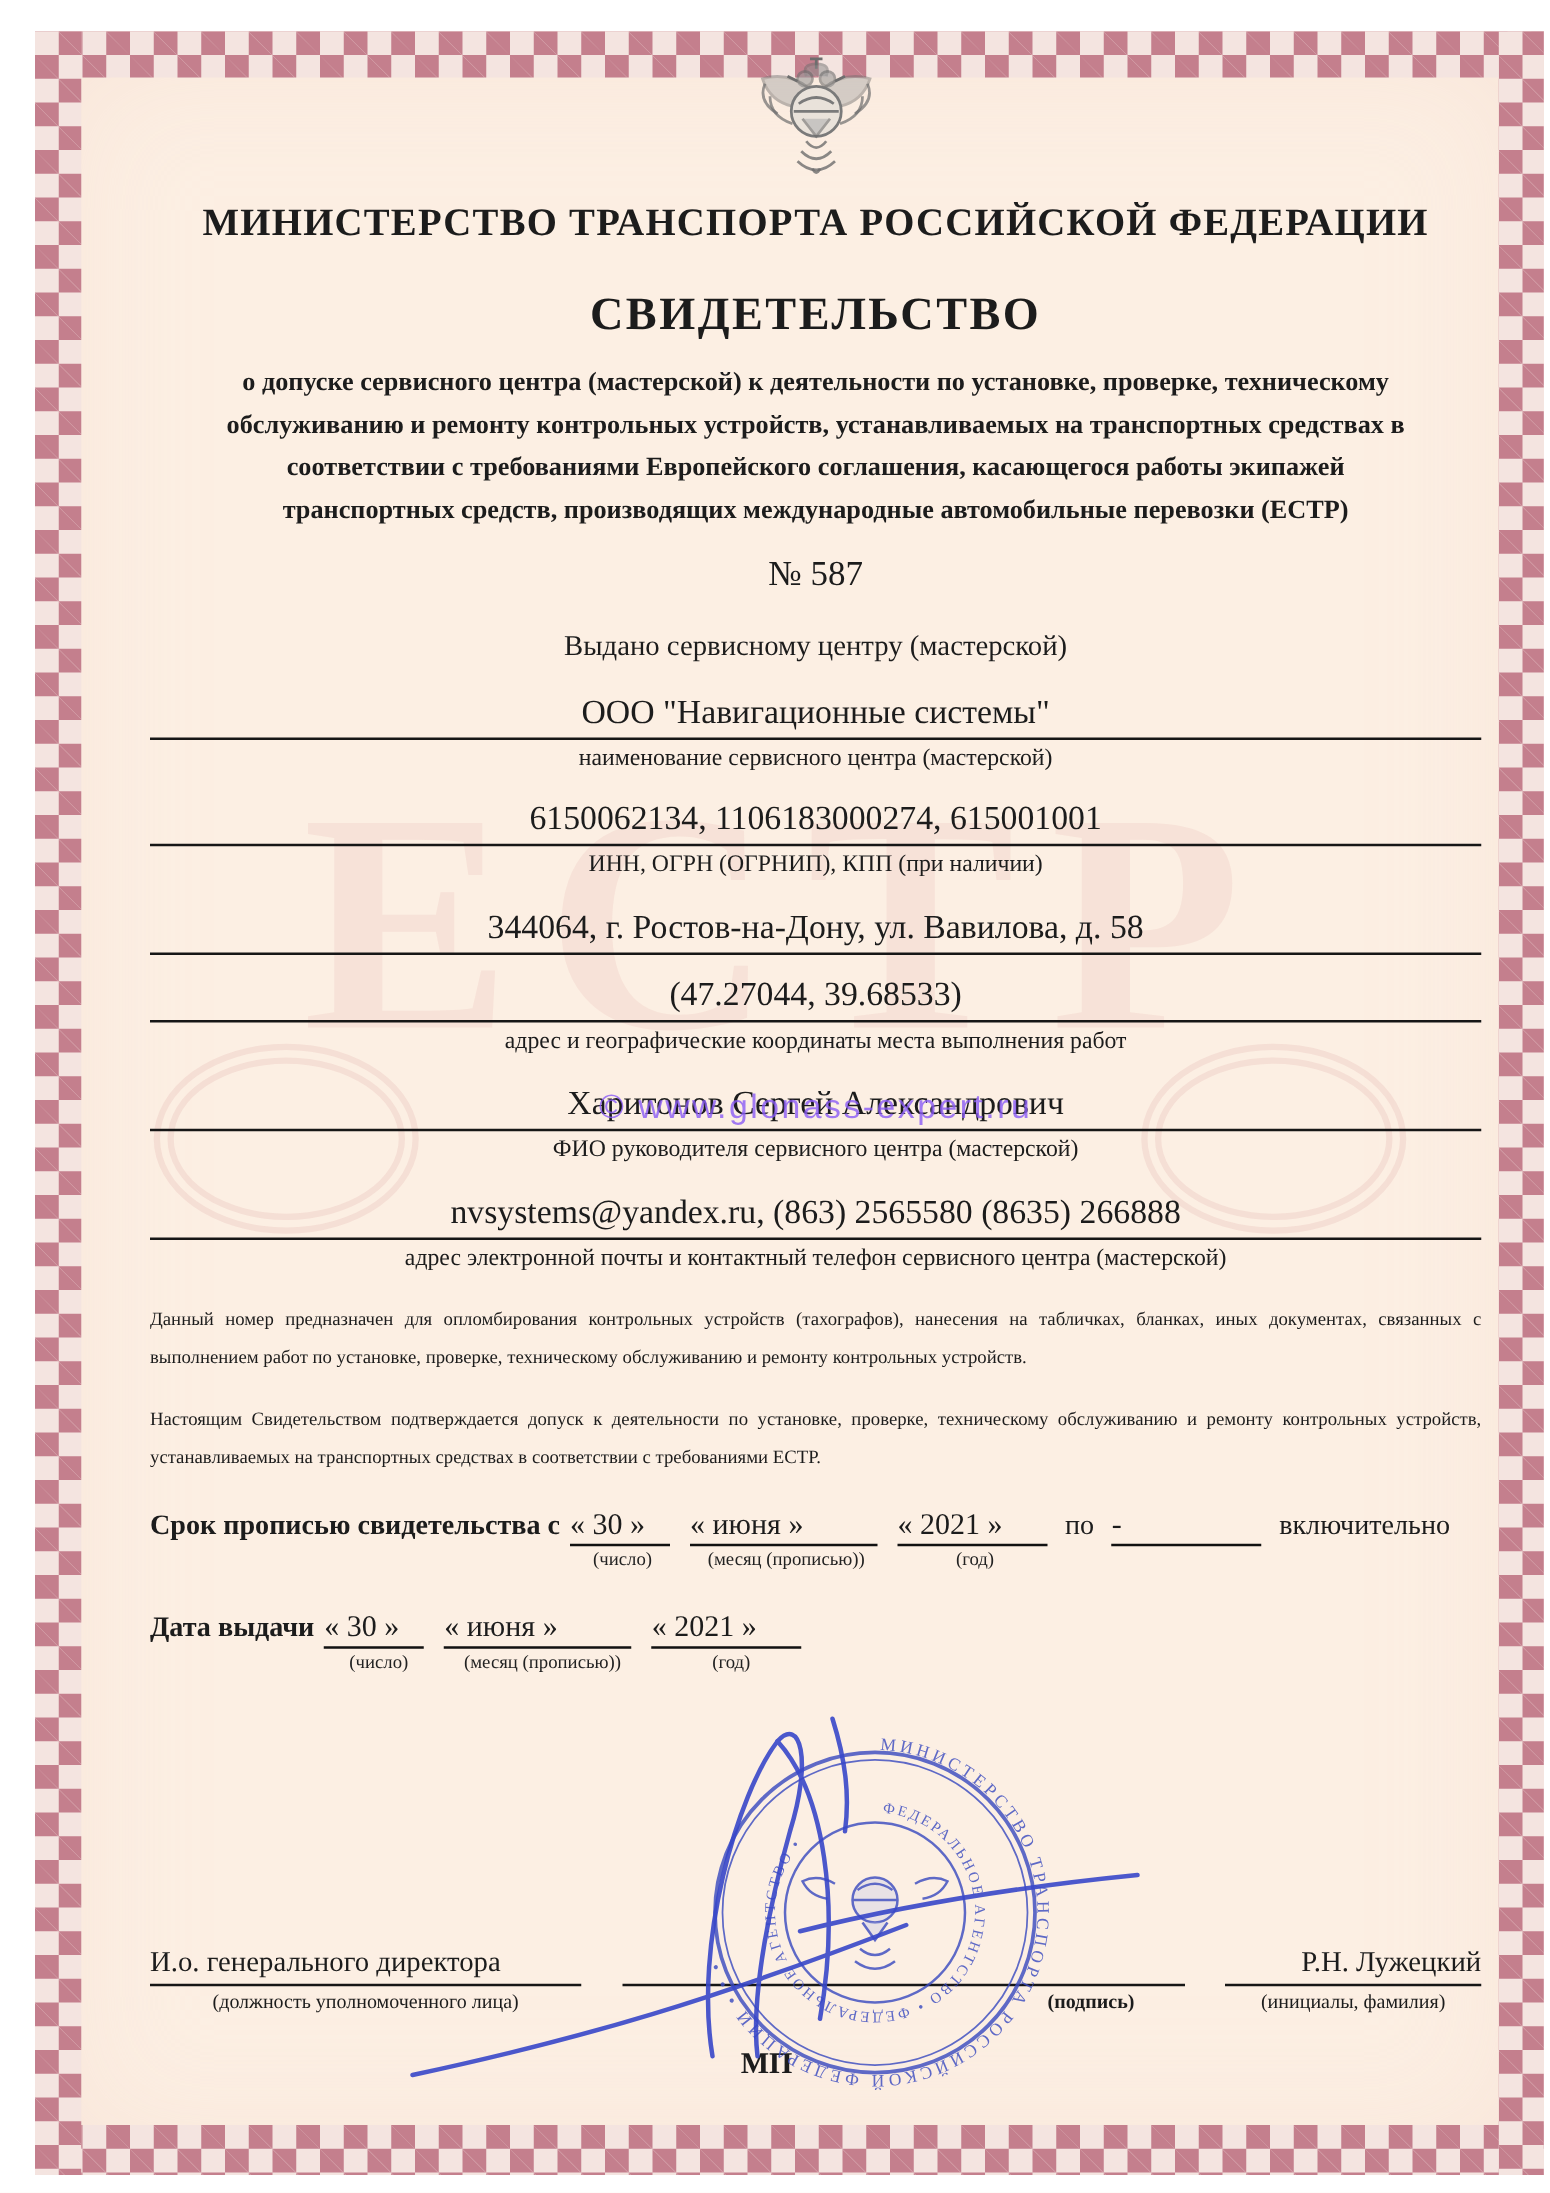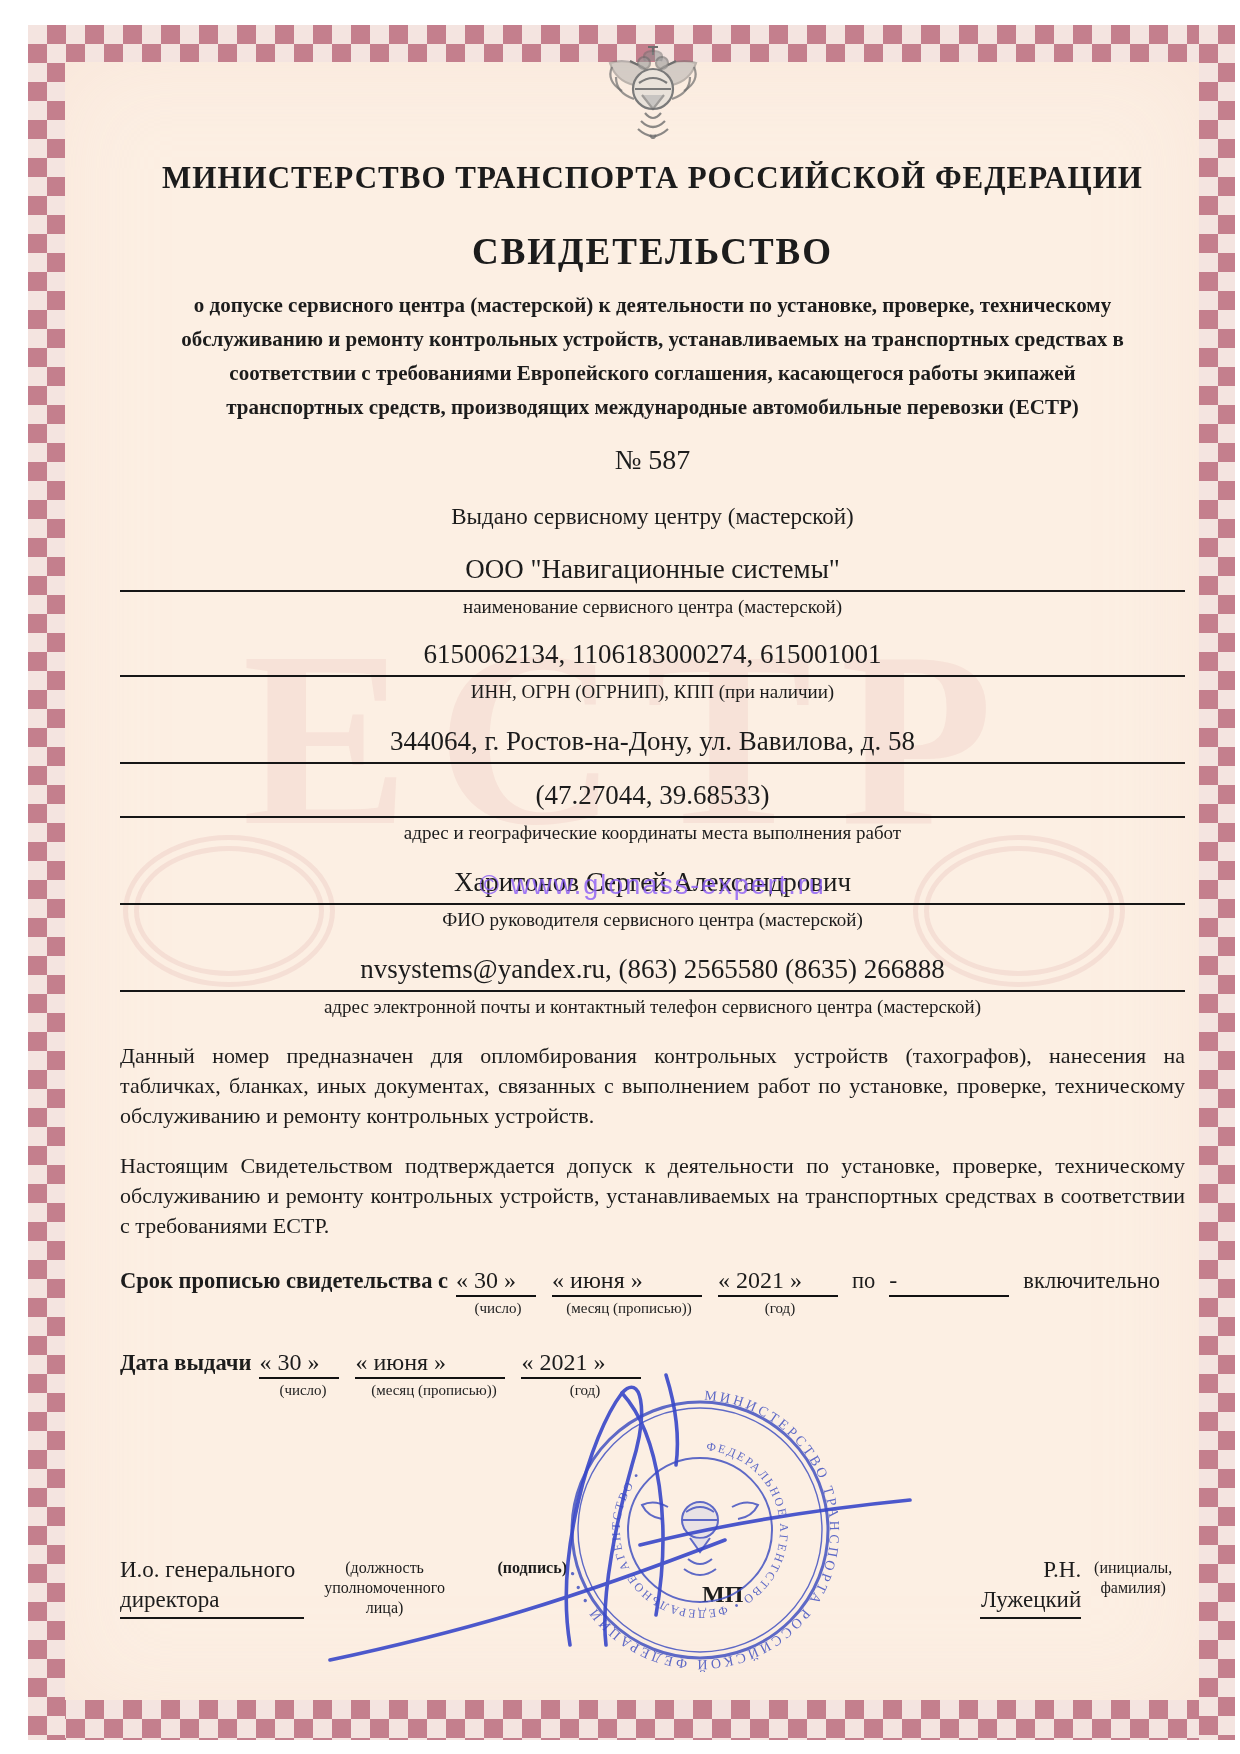--- a/index.html
+++ b/index.html
@@ -41,37 +41,37 @@
   .flabel{text-align:center;font-size:19px;line-height:24px;margin-top:3px;}
 
   .credit-watermark{position:absolute;left:0;right:0;top:845px;text-align:center;
     font-size:27px;letter-spacing:2px;color:#8b5cf6;opacity:.8;font-family:"Liberation Sans",sans-serif;}
 
   .reg-line{margin-top:28px;display:flex;align-items:center;font-size:22px;font-weight:bold;}
   .reg-boxes{display:flex;margin-left:4px;}
   .reg-box{width:33px;height:43px;border:3px solid #111;margin-left:5px;display:flex;align-items:center;
     justify-content:center;font-size:27px;font-weight:bold;background:rgba(255,255,255,.35);}
 
-  .para{margin-top:22px;font-size:22px;line-height:30px;text-align:justify;}
+  .para{margin-top:22px;font-size:15px;line-height:30px;text-align:justify;}
   .para.p2{margin-top:20px;}
 
   .dates-line{margin-top:24px;display:flex;align-items:baseline;font-size:22.5px;white-space:nowrap;}
   .dates-line .lead{font-weight:bold;}
   .slot{display:inline-block;text-align:left;border-bottom:2px solid #111;margin:0 8px;font-size:24px;line-height:30px;}
   .slot.day{min-width:80px;} .slot.month{min-width:150px;} .slot.year{min-width:120px;} .slot.empty{min-width:120px;}
   .word{margin:0 6px;}
   .sublabels{display:flex;font-size:15px;line-height:18px;margin-top:2px;color:#222;}
   .sublabels .sp{display:inline-block;}
   .sublabels .lb{display:inline-block;text-align:center;}
   .lb.w-day{width:96px;} .lb.w-month{width:166px;} .lb.w-year{width:136px;}
 
   .issue-line{margin-top:30px;}
 
   .sig-row{position:absolute;left:0;right:0;top:1530px;display:flex;justify-content:space-between;align-items:flex-start;}
-  .sig-col{display:flex;flex-direction:row;}
+  .sig-col{display:flex;flex-direction:column;}
   .sig-col.left{width:345px;}
   .sig-col.center{width:450px;}
   .sig-col.right{width:205px;}
   .sig-value{font-size:23px;line-height:30px;text-align:left;border-bottom:2px solid #161616;padding-bottom:2px;}
   .sig-col.right .sig-value{text-align:right;}
   .sig-small{font-size:16px;line-height:20px;margin-top:3px;text-align:center;}
   .sig-col.center .sig-value{border-bottom:2px solid #161616;height:30px;}
   .sig-col.center .sig-small{text-align:right;padding-right:40px;font-weight:bold;}
   .mp{font-weight:bold;font-size:24px;margin-top:26px;margin-left:95px;}
 

